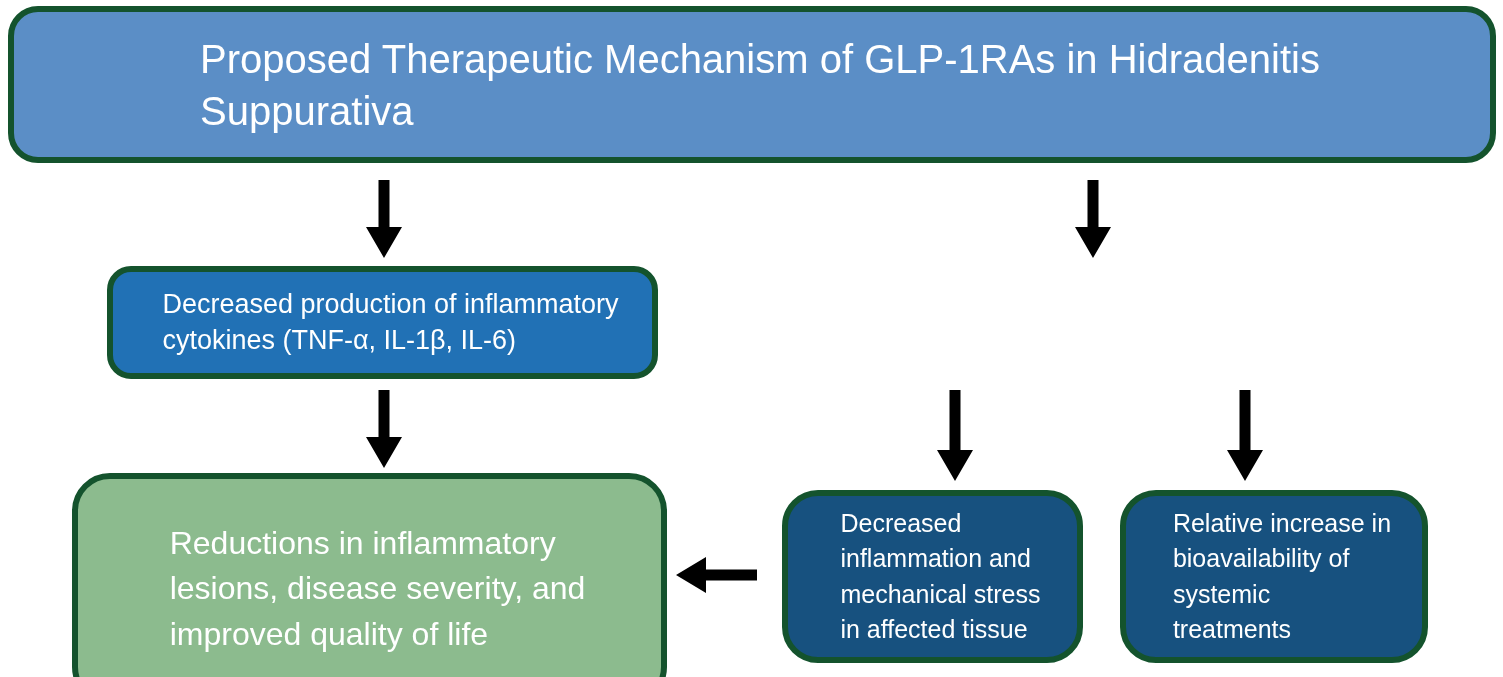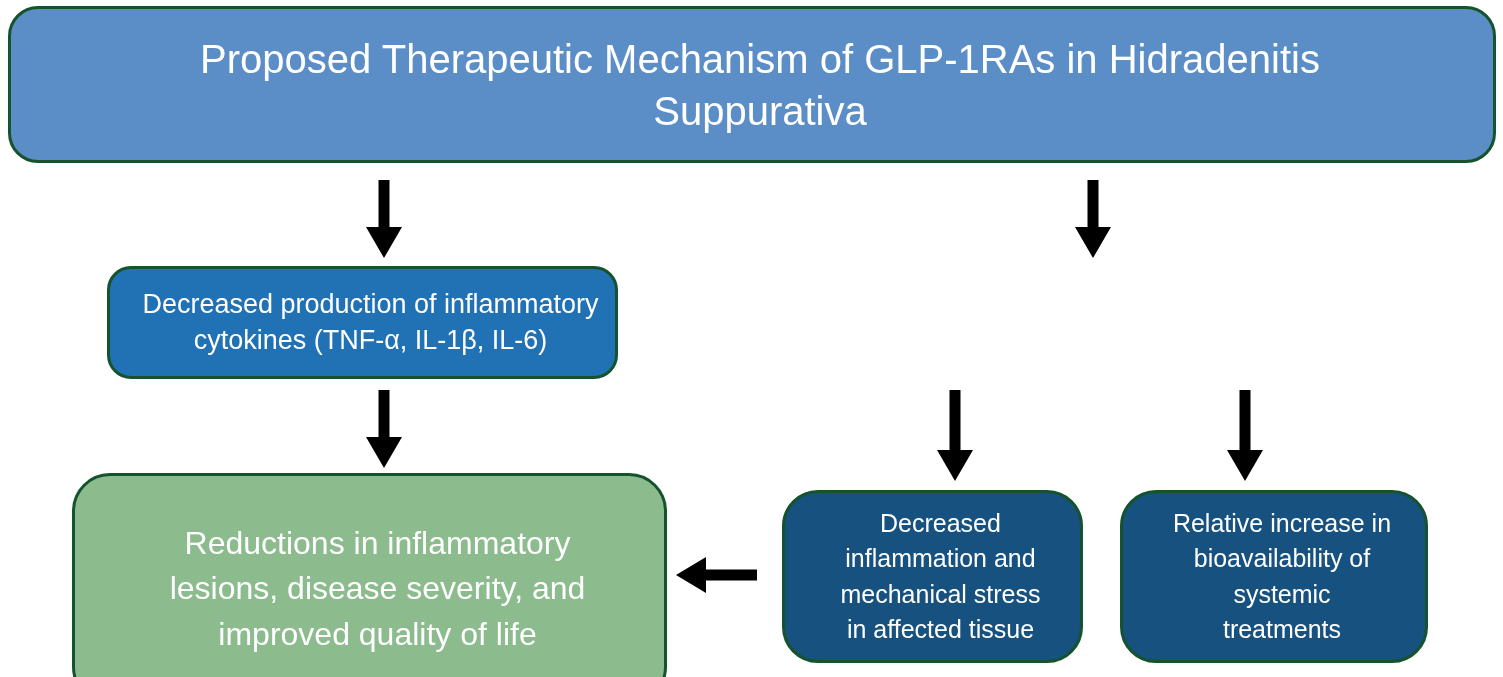--- a/index.html
+++ b/index.html
@@ -11,46 +11,45 @@
   .canvas {
     position: relative;
     width: 1503px;
     height: 677px;
     background: #ffffff;
     overflow: hidden;
   }
   .node {
     position: absolute;
     box-sizing: border-box;
-    border: 3px solid #14532d;
+    border: 6px solid #14532d;
     color: #ffffff;
     display: flex;
     align-items: center;
     justify-content: center;
-    text-align: center;
     white-space: pre-line;
     line-height: 1.32;
     padding-left: 16px;
   }
   .title-box {
     left: 8px; top: 6px;
     width: 1488px; height: 157px;
     background: #5b8ec6;
     border-radius: 30px;
     font-size: 40px;
     line-height: 1.3;
   }
   .mid-box {
     background: #2171b5;
     border-radius: 24px;
     font-size: 27px;
   }
   .cytokines-box {
     left: 107px; top: 266px;
-    width: 511px; height: 113px;
+    width: 551px; height: 113px;
   }
   .weightloss-box {
     left: 835px; top: 266px;
     width: 518px; height: 113px;
     font-size: 29px;
   }
   .outcome-box {
     left: 72px; top: 473px;
     width: 595px; height: 232px;
     background: #8cbb8e;

